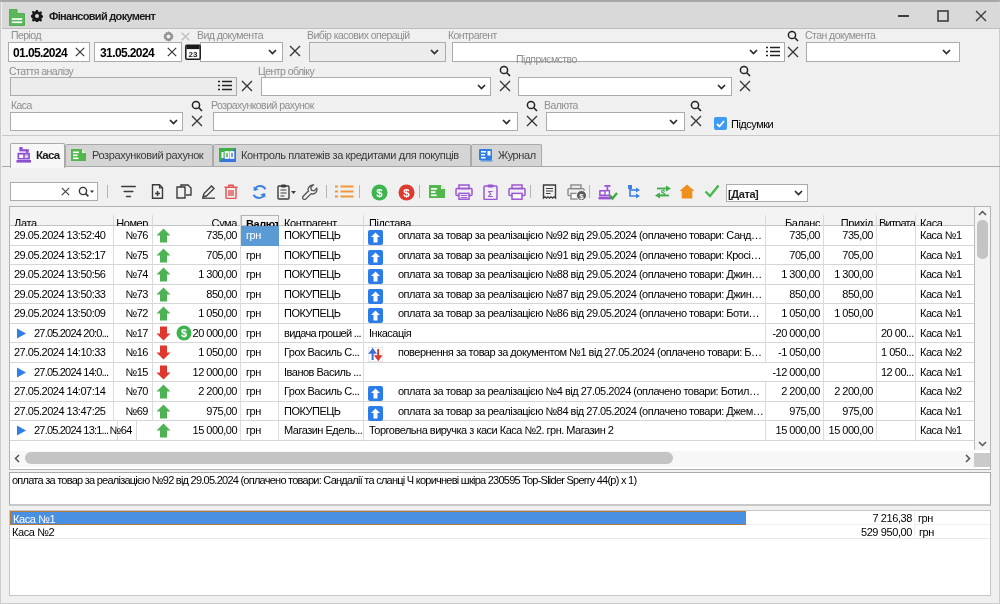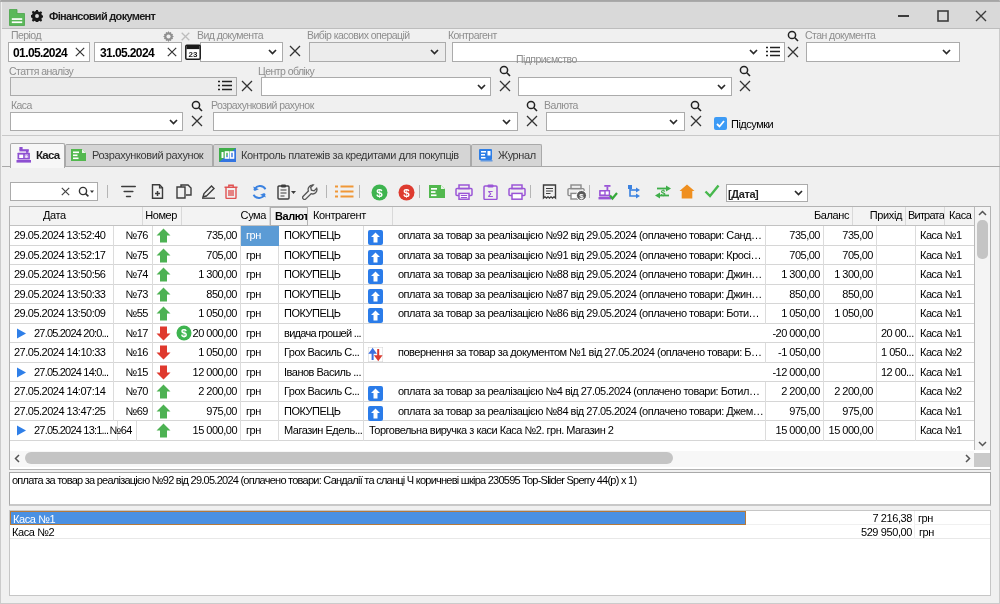--- a/index.html
+++ b/index.html
@@ -22,21 +22,21 @@
 .tab.active { background:#f7f7f7; top:142px; height:25px; z-index:3; }
 .tabtext { position:absolute; top:6px; font-size:11px; color:#3a3a3a; white-space:nowrap; letter-spacing:-0.4px; }
 #tabline { position:absolute; left:1px; top:165px; width:998px; height:1px; background:#a9a9a9; z-index:1; }
 
 #toolbar { }
 .tsep { position:absolute; top:184px; width:1px; height:13px; background:#b5b5b5; }
 .ticon { position:absolute; top:183px; }
 
 #grid { position:absolute; left:8px; top:205px; width:982px; height:264px; background:#fff; border:1px solid #b3b3b3; }
 #ghead { position:absolute; left:0; top:0; width:964px; height:19px; background:#f3f3f3; border-bottom:1px solid #c2c2c2; }
-.hc { position:absolute; top:0; height:18px; line-height:16.5px; border-right:1px solid #d9d9d9; white-space:nowrap; overflow:hidden; letter-spacing:-0.4px;margin-left:29px; }
+.hc { position:absolute; top:8px; height:18px; line-height:16.5px; border-right:1px solid #d9d9d9; white-space:nowrap; overflow:hidden; letter-spacing:-0.4px; }
 .row { position:absolute; left:0; width:964px; height:19.5px; border-bottom:1px solid #d6d6d6; background:#fff; }
 .c { position:absolute; top:0; height:19.5px; line-height:19px; border-right:1px solid #dcdcdc; white-space:nowrap; overflow:hidden; text-overflow:ellipsis; letter-spacing:-0.5px; }
 .num { text-align:right; }
 
 #vsb { position:absolute; left:964px; top:0; width:16px; height:243px; background:#f4f4f4; border-left:1px solid #b9b9b9; }
 #vthumb { position:absolute; left:1.5px; top:13px; width:11px; height:39px; background:#c4c4c4; border-radius:5px; }
 #hsb { position:absolute; left:0; top:243.5px; width:964px; height:16.5px; background:#f7f7f7; }
 #hthumb { position:absolute; left:15px; top:1.5px; width:648px; height:12px; background:#c4c4c4; border-radius:6px; }
 #corner { position:absolute; left:964px; top:245.5px; width:16px; height:14px; background:#cacaca; }
 
@@ -421,20 +421,21 @@
         <path d="M1 1 L4.5 4.5 L8 1" stroke="#2a2a2a" stroke-width="1.7" fill="none"></path>
       </svg>
   </div>
   <div id="grid">
     <div id="ghead">
       <span class="hc" style="left:0;width:104px;padding-left:4px">Дата</span>
       <span class="hc num" style="left:104px;width:39px;padding-right:4px">Номер</span>
       <span class="hc num" style="left:143px;width:88px;padding-right:3px">Сума</span>
       <span class="hc" style="left:231px;width:38px;padding-left:4px;font-weight:bold;border:1px solid #b2b2b2;height:19px">Валюта</span>
       <span class="hc" style="left:269px;width:85px;padding-left:5px">Контрагент</span>
+      <span class="hc" style="left:354px;width:402px;padding-left:5px">Підстава</span>
       <span class="hc num" style="left:756px;width:58px;padding-right:3px">Баланс</span>
       <span class="hc num" style="left:814px;width:53px;padding-right:3px">Прихід</span>
       <span class="hc" style="left:867px;width:39px;padding-left:2px;letter-spacing:-0.8px">Витрата</span>
       <span class="hc" style="left:906px;width:58px;padding-left:4px;border-right:none">Каса</span>
     </div>
     <div id="gbody">
       <div class="row" style="top:19.0px">
           <span class="c" style="left:0;width:104px;padding-left:4px">29.05.2024 13:52:40</span>
           <span class="c num" style="left:104px;width:39px;padding-right:4px">№76</span>
           <span class="c num" style="left:143px;width:88px;padding-right:3px">735,00</span>
@@ -513,21 +514,21 @@
               <path d="M7.5 2.5 L12 7 H9.5 V12.5 H5.5 V7 H3 Z" fill="#fff"></path>
             </svg>
           </span>
           <span class="c num" style="left:756px;width:58px;padding-right:3px">850,00</span>
           <span class="c num" style="left:814px;width:53px;padding-right:3px">850,00</span>
           <span class="c" style="left:867px;width:39px;padding-left:4px"></span>
           <span class="c" style="left:906px;width:58px;padding-left:4px;border-right:none">Каса №1</span>
         </div>
       <div class="row" style="top:97.0px">
           <span class="c" style="left:0;width:104px;padding-left:4px">29.05.2024 13:50:09</span>
-          <span class="c num" style="left:104px;width:39px;padding-right:4px">№55</span>
+          <span class="c num" style="left:104px;width:39px;padding-right:4px">№72</span>
           <span class="c num" style="left:143px;width:88px;padding-right:3px">1 050,00</span>
           <svg class="abs" style="left:146px;top:2px" width="15" height="15" viewBox="0 0 15 15">
             <path d="M7.5 .5 L14.5 7.5 H11 V14.5 H4 V7.5 H.5 Z" fill="#4db253"></path>
           </svg>
           <span class="c" style="left:231px;width:38px;padding-left:5px">грн</span>
           <span class="c" style="left:269px;width:85px;padding-left:5px">ПОКУПЕЦЬ</span>
           <span class="c" style="left:354px;width:402px;padding-left:34px">оплата за товар за реалізацією №86 від 29.05.2024 (оплачено товари: Ботильйони та ...</span>
           <span class="abs" style="left:356px;top:2px">
             <svg class="abs" style="left:2px;top:2px" width="15" height="15" viewBox="0 0 15 15">
               <rect width="15" height="15" rx="2" fill="#2b7ce9"></rect>
@@ -548,20 +549,21 @@
           <span class="c num" style="left:143px;width:88px;padding-right:3px">20 000,00</span>
           <svg class="abs" style="left:146px;top:2px" width="15" height="15" viewBox="0 0 15 15">
             <path d="M7.5 14.5 L.5 7.5 H4 V.5 H11 V7.5 H14.5 Z" fill="#df392e"></path>
           </svg>
           <svg class="abs" style="left:166px;top:1.5px" width="16" height="16" viewBox="0 0 17 17">
             <circle cx="8.5" cy="8.5" r="8" fill="#3eb44f"></circle>
             <text x="8.5" y="12.6" font-size="11.5" font-weight="bold" fill="#fff" text-anchor="middle" font-family="Liberation Sans">$</text>
           </svg>
           <span class="c" style="left:231px;width:38px;padding-left:5px">грн</span>
           <span class="c" style="left:269px;width:85px;padding-left:5px;letter-spacing:-0.7px">видача грошей ...</span>
+          <span class="c" style="left:354px;width:402px;padding-left:5px">Інкасація</span>
           <span class="c num" style="left:756px;width:58px;padding-right:3px">-20 000,00</span>
           <span class="c num" style="left:814px;width:53px;padding-right:3px"></span>
           <span class="c" style="left:867px;width:39px;padding-left:4px">20 00...</span>
           <span class="c" style="left:906px;width:58px;padding-left:4px;border-right:none">Каса №1</span>
         </div>
       <div class="row" style="top:136.0px">
           <span class="c" style="left:0;width:104px;padding-left:4px">27.05.2024 14:10:33</span>
           <span class="c num" style="left:104px;width:39px;padding-right:4px">№16</span>
           <span class="c num" style="left:143px;width:88px;padding-right:3px">1 050,00</span>
           <svg class="abs" style="left:146px;top:2px" width="15" height="15" viewBox="0 0 15 15">

